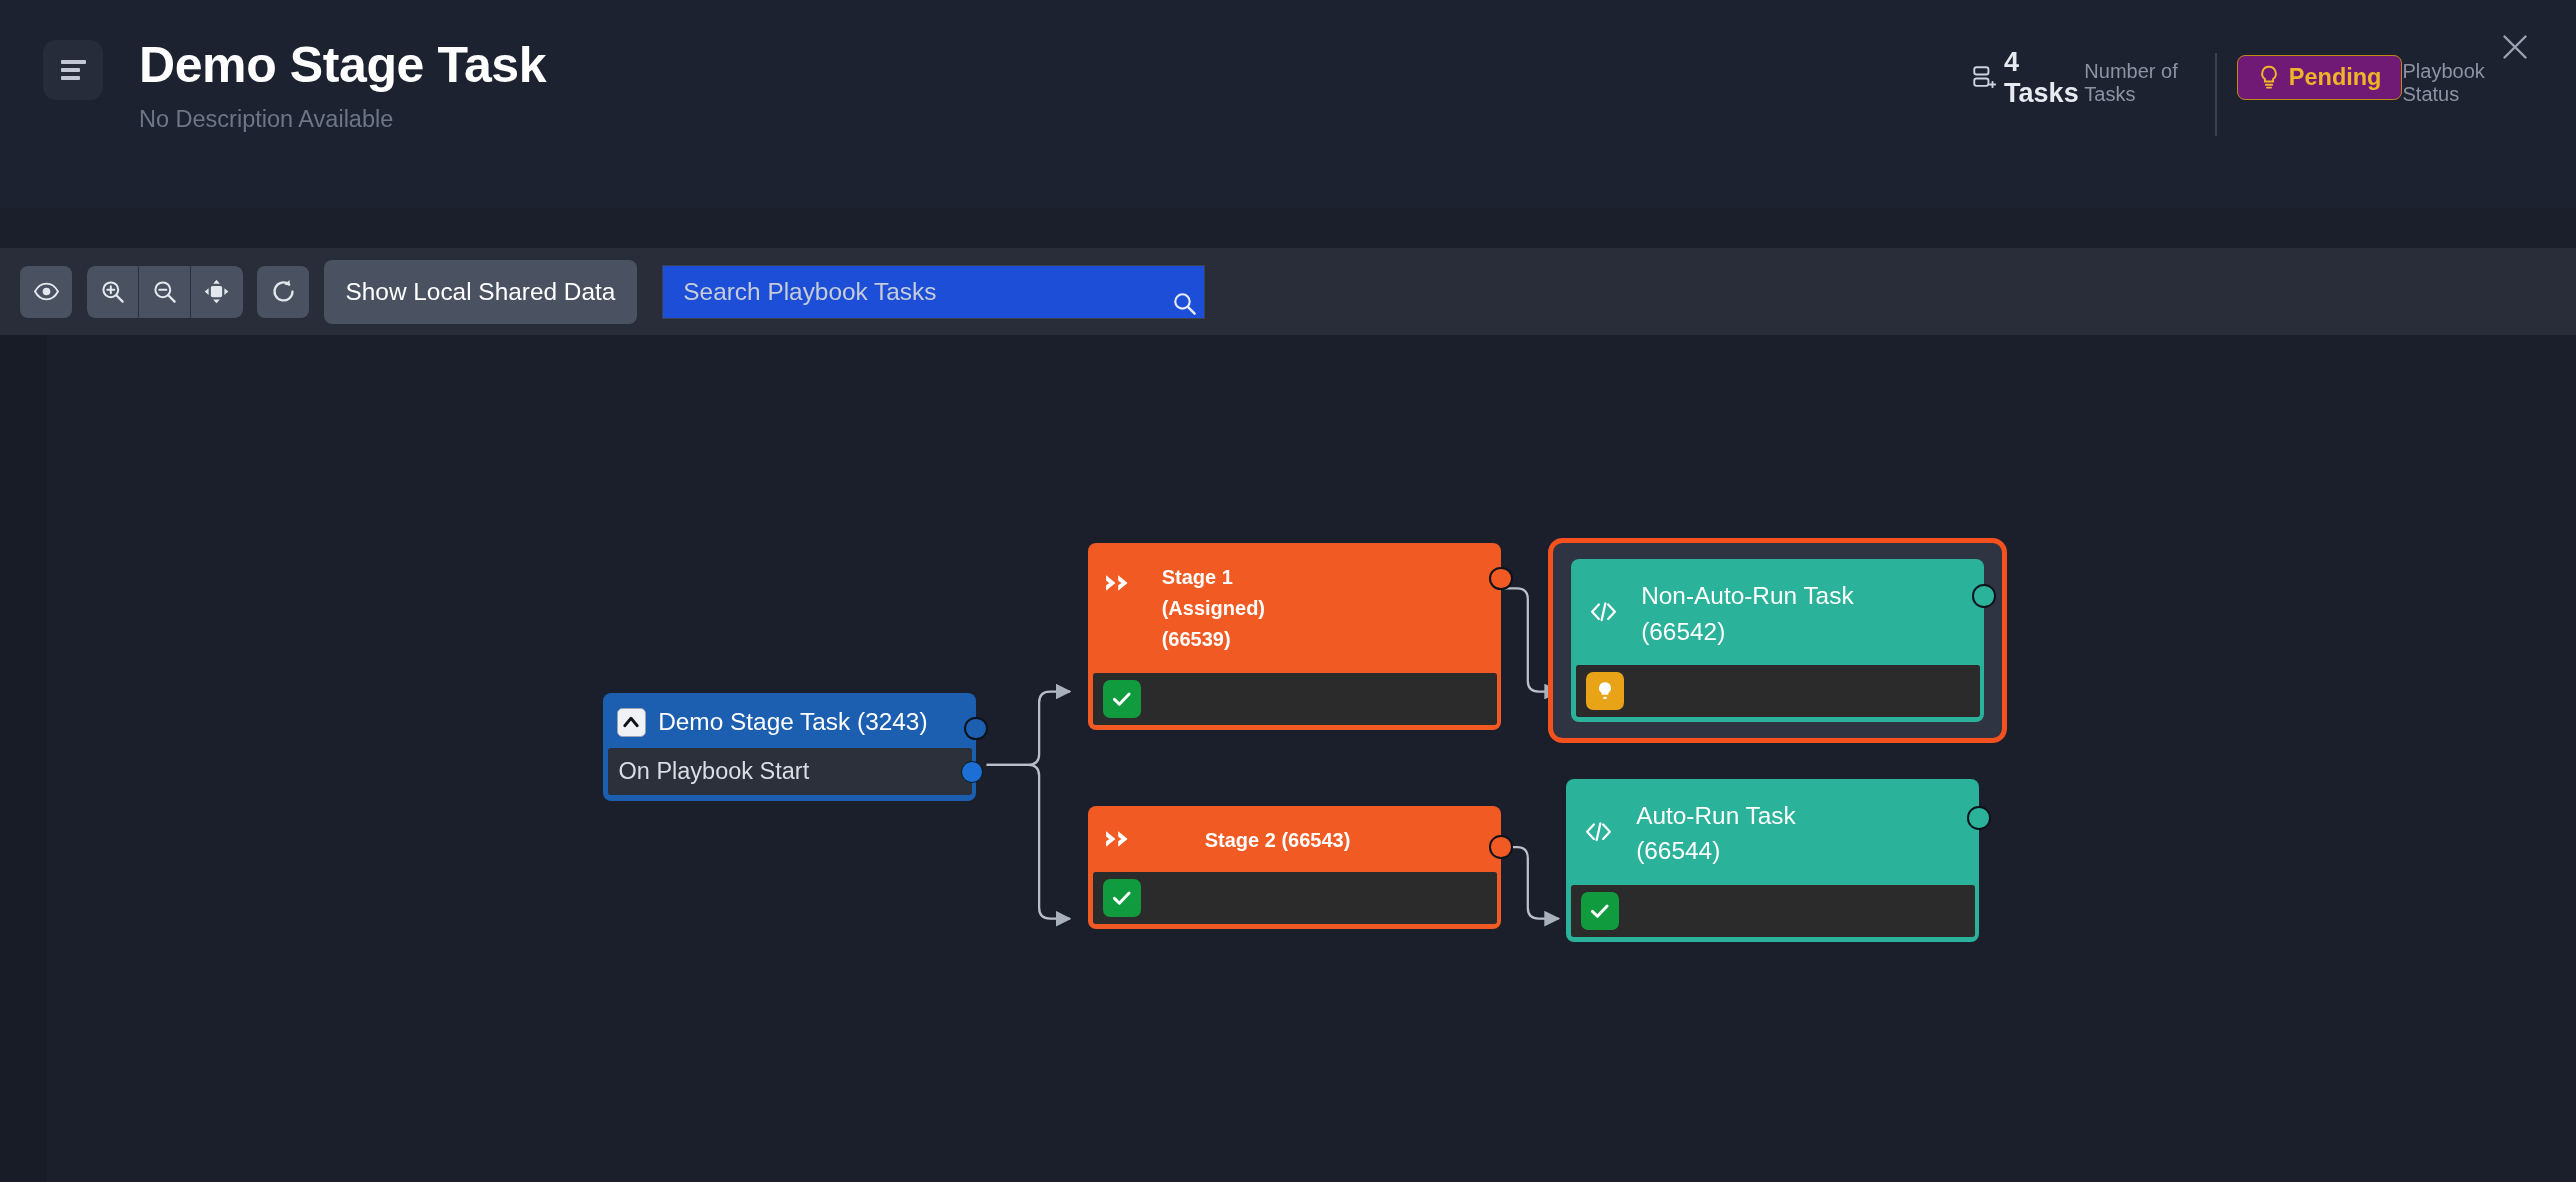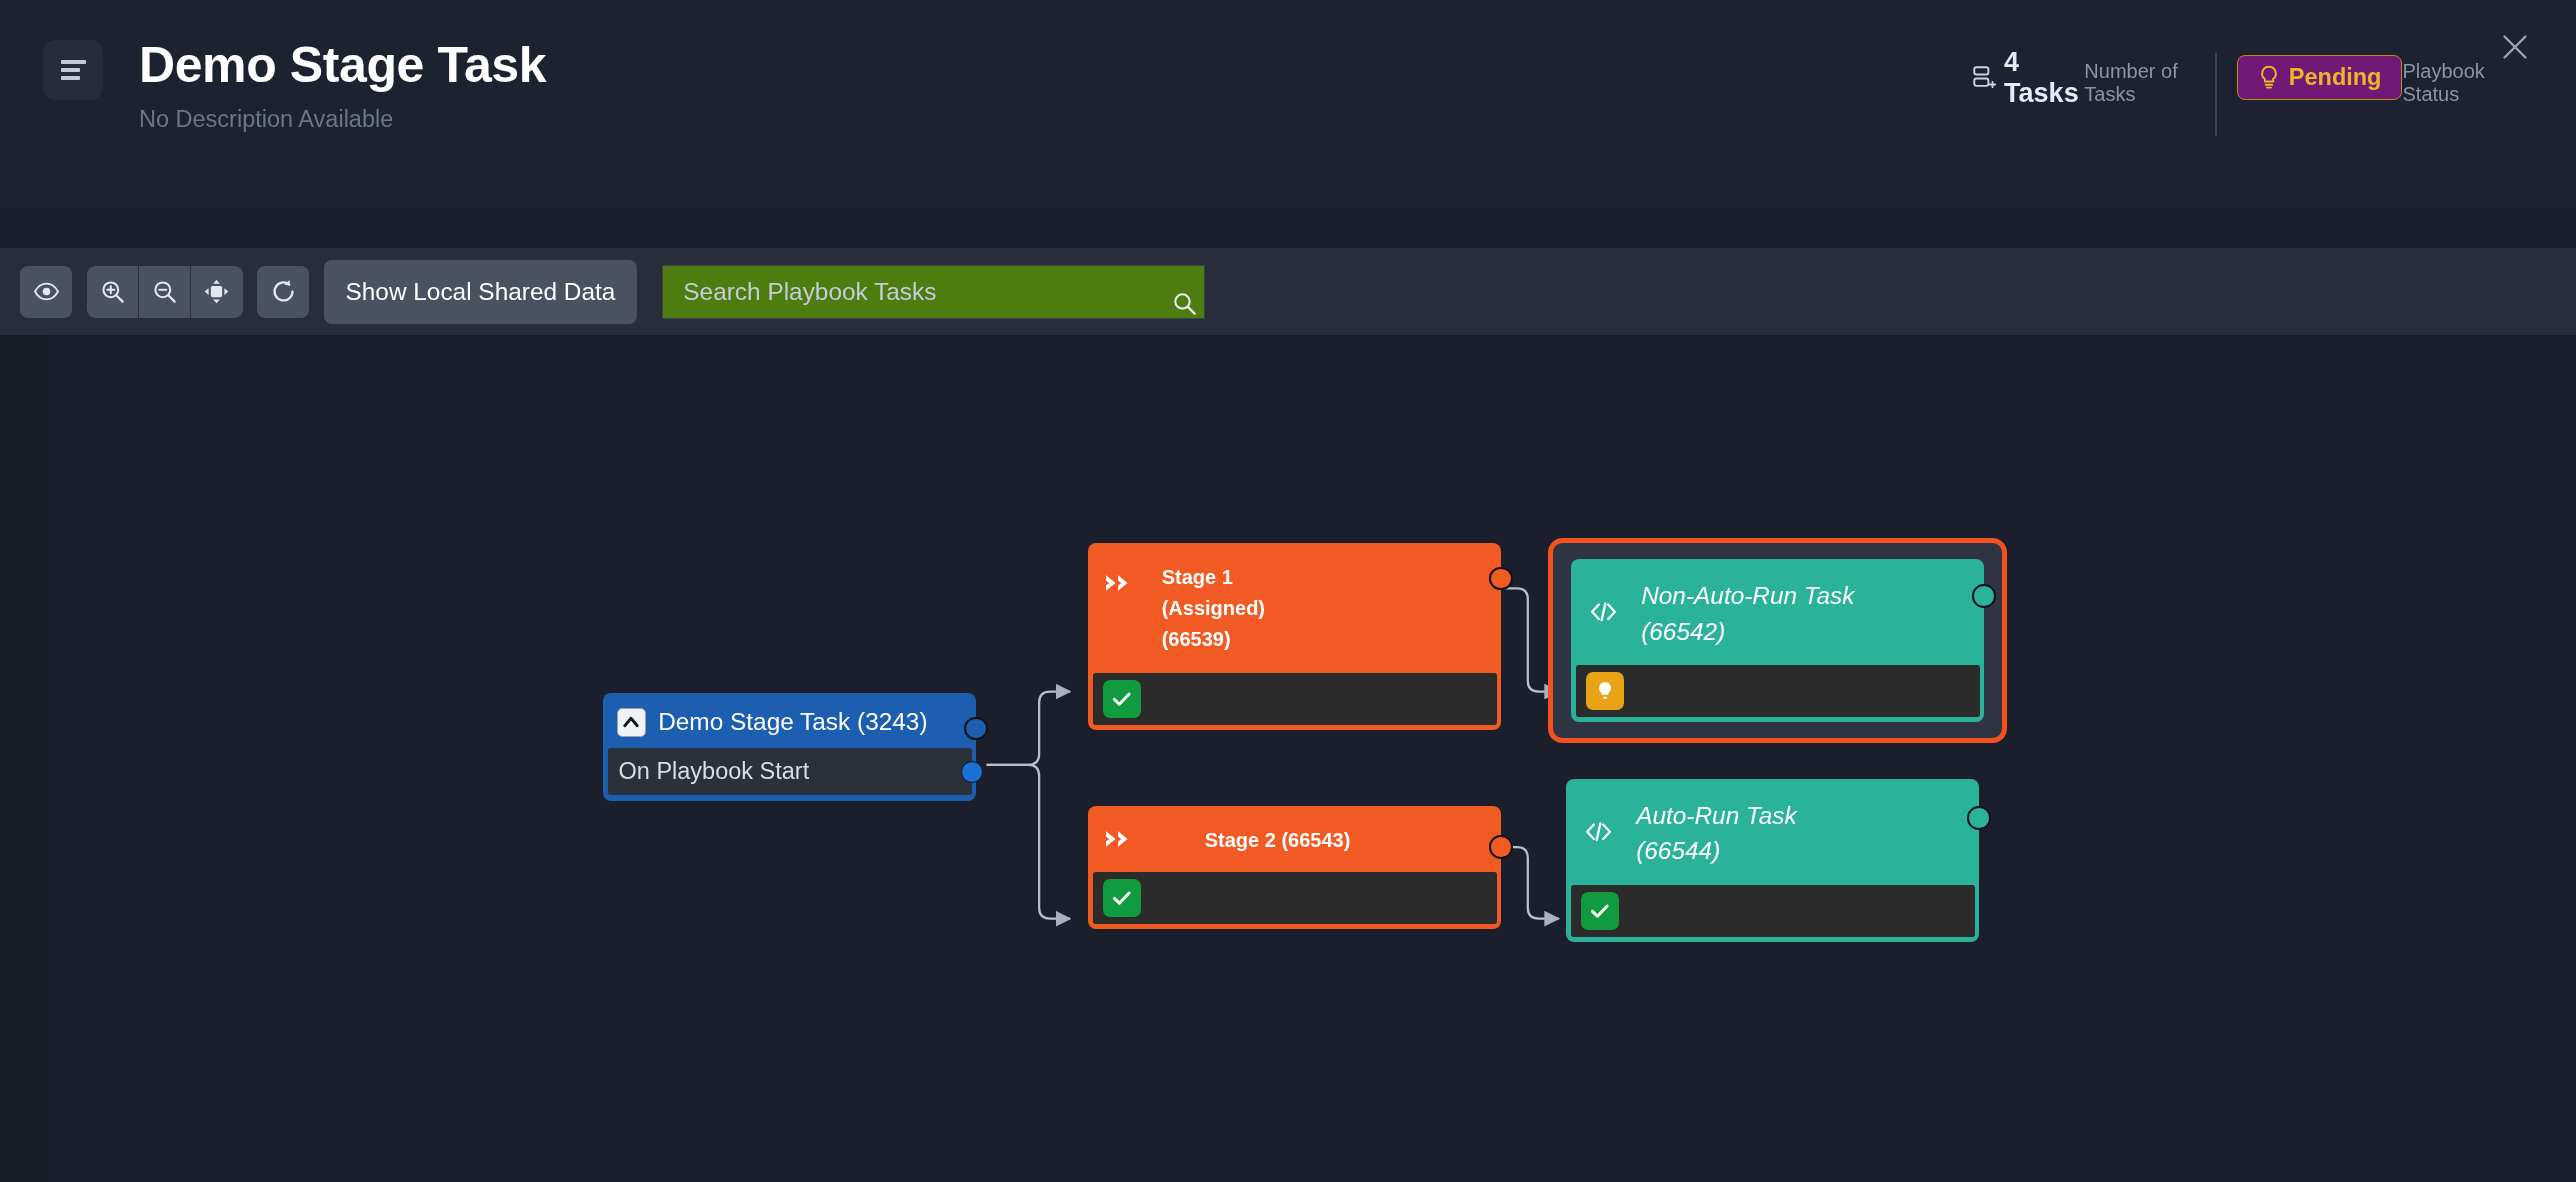--- a/index.html
+++ b/index.html
@@ -123,21 +123,21 @@
   }
   .search-wrap {
     margin-left: 25px;
     position: relative;
     width: 543px; height: 65px;
     background: #282d39;
     display: flex; align-items: center;
   }
   .search-input {
     width: 543px; height: 54px;
-    background: #4d7c0f;
+    background: #1d4ed8;
     border: 0.9px solid #3a4150;
     color: #cfd5e0;
     font-size: 24.4px;
     font-family: "Liberation Sans", sans-serif;
     padding: 0 54px 0 20px;
     outline: none;
   }
   .search-input::placeholder { color: #c6ccd8; }
   .search-icon-btn {
     position: absolute; right: 7.2px; top: 31px;
@@ -261,21 +261,20 @@
   .node-task {
     width: 413px;
     background: #2bb29a;
     border-radius: 8.1px;
     padding: 4.5px;
   }
   .task-head {
     display: flex; align-items: center;
     padding: 14.5px 12.7px 16.3px 12.7px;
     min-height: 80px;
-    font-style: italic;
   }
   .task-ico { flex-shrink: 0; }
   .task-title {
     margin-left: 22px;
     font-size: 24.4px; color: #ffffff; font-weight: normal;
     line-height: 1.45;
   }
   .task-body {
     background: #2b2b2b;
     border-radius: 2.7px;

